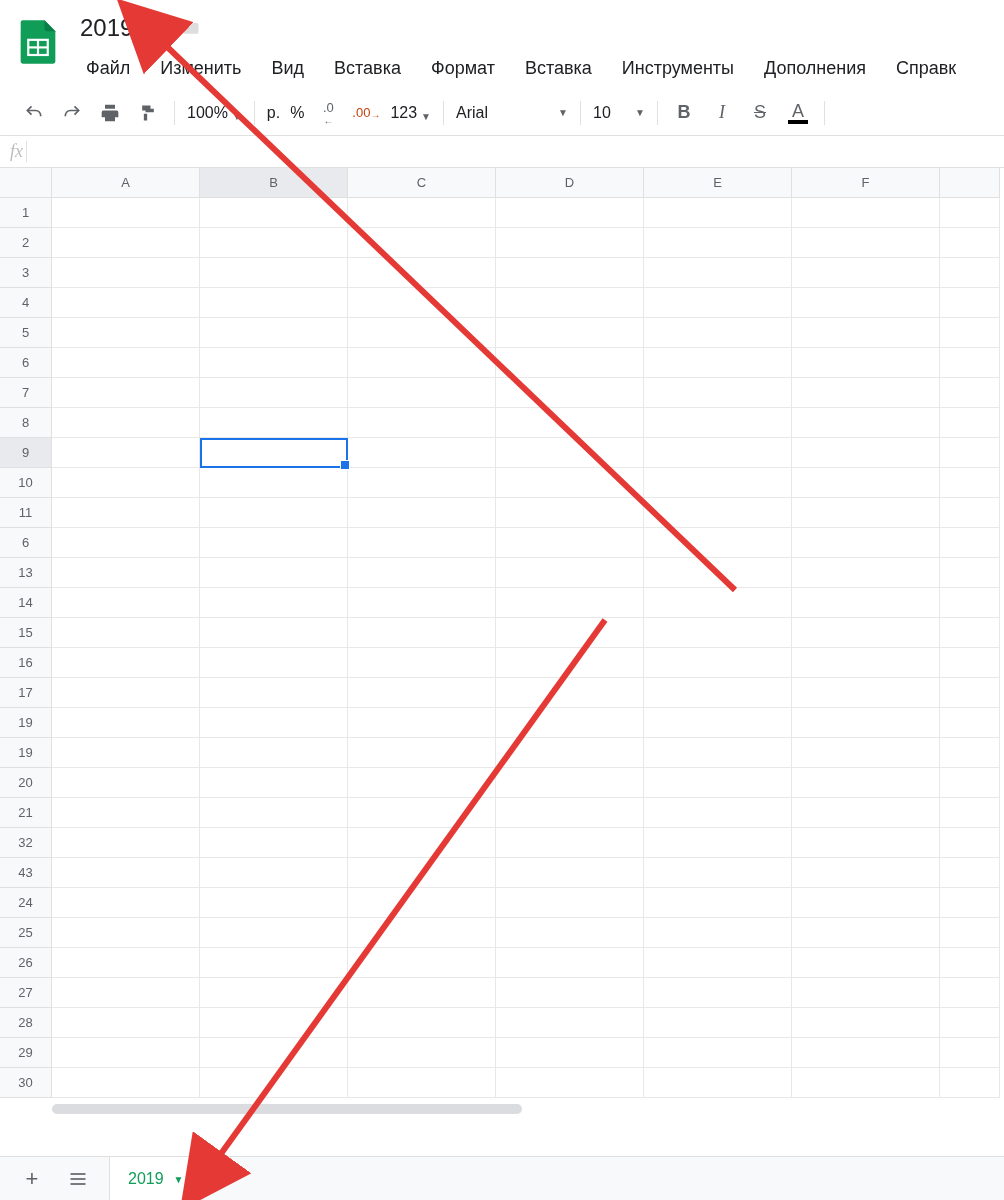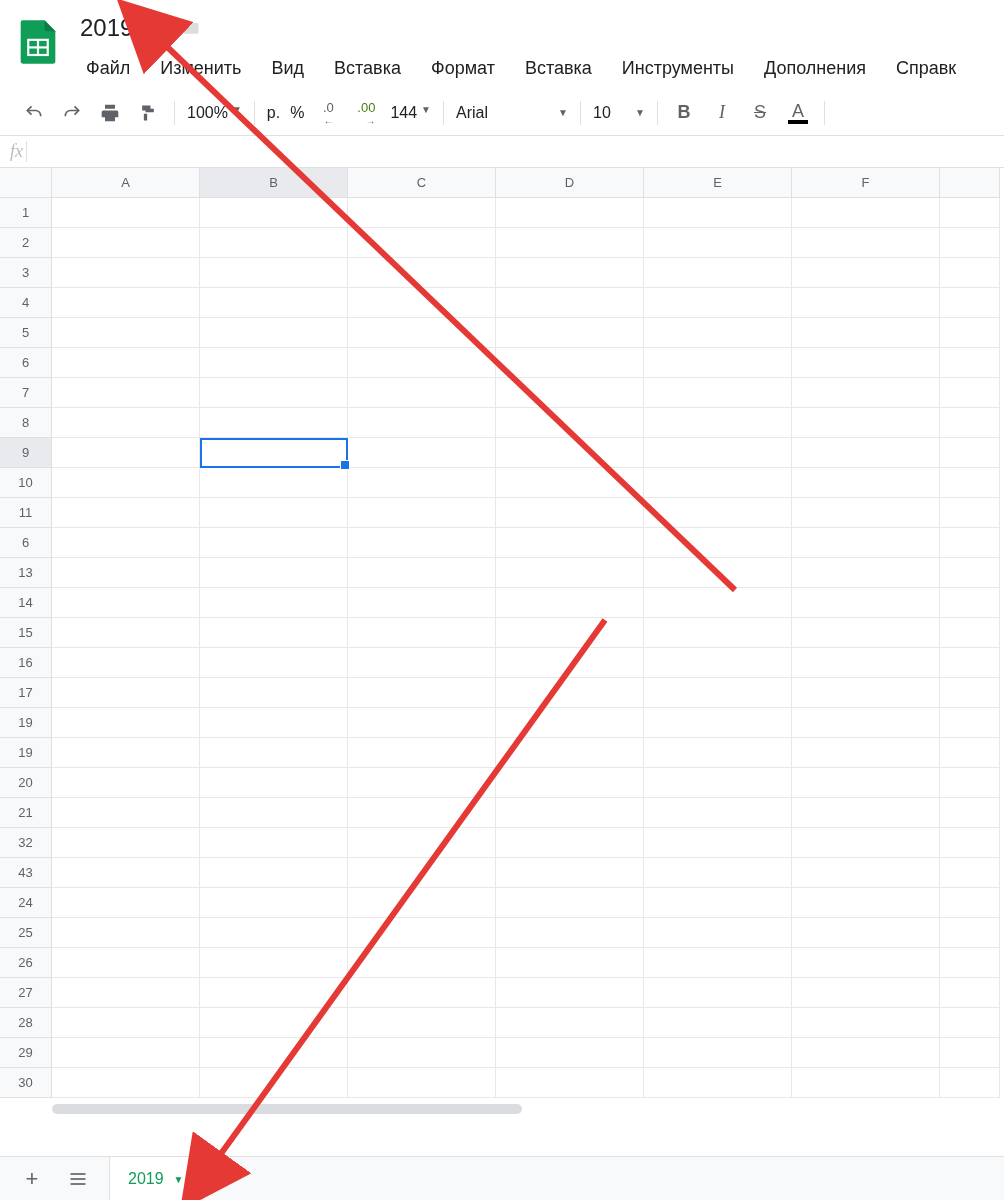--- a/index.html
+++ b/index.html
@@ -89,21 +89,21 @@
     height: 24px;
     background: #e0e0e0;
     margin: 0 6px;
   }
   .tb-text {
     font-size: 16px;
     color: #202124;
     padding: 0 4px;
     cursor: pointer;
     display: flex;
-    align-items: flex-start;
+    align-items: flex-end;
     gap: 4px;
   }
   .dropdown-arrow {
     font-size: 10px;
     color: #5f6368;
   }
   .font-select {
     width: 120px;
     display: flex;
     align-items: center;
@@ -350,27 +350,27 @@
   <div class="tb-sep"></div>
   <div class="tb-text">р.</div>
   <div class="tb-text">%</div>
   <div class="tb-btn">
     <div style="font-size:13px;display:flex;flex-direction:column;align-items:center;color:#5f6368;">
       <span>.0</span>
       <span style="font-size:10px;">←</span>
     </div>
   </div>
   <div class="tb-btn">
-    <div style="font-size:13px;display:flex;flex-direction:column;align-items:flex-end;color:#4d7c0f;">
+    <div style="font-size:13px;display:flex;flex-direction:row;align-items:flex-end;color:#c2410c;">
       <span>.00</span>
       <span style="font-size:10px;">→</span>
     </div>
   </div>
   <div class="tb-text">
-    <span>144</span>
+    <span>123</span>
     <span class="dropdown-arrow">▼</span>
   </div>
   <div class="tb-sep"></div>
   <div class="tb-text font-select">
     <span>Arial</span>
     <span class="dropdown-arrow">▼</span>
   </div>
   <div class="tb-sep"></div>
   <div class="tb-text size-select">
     <span>10</span>

